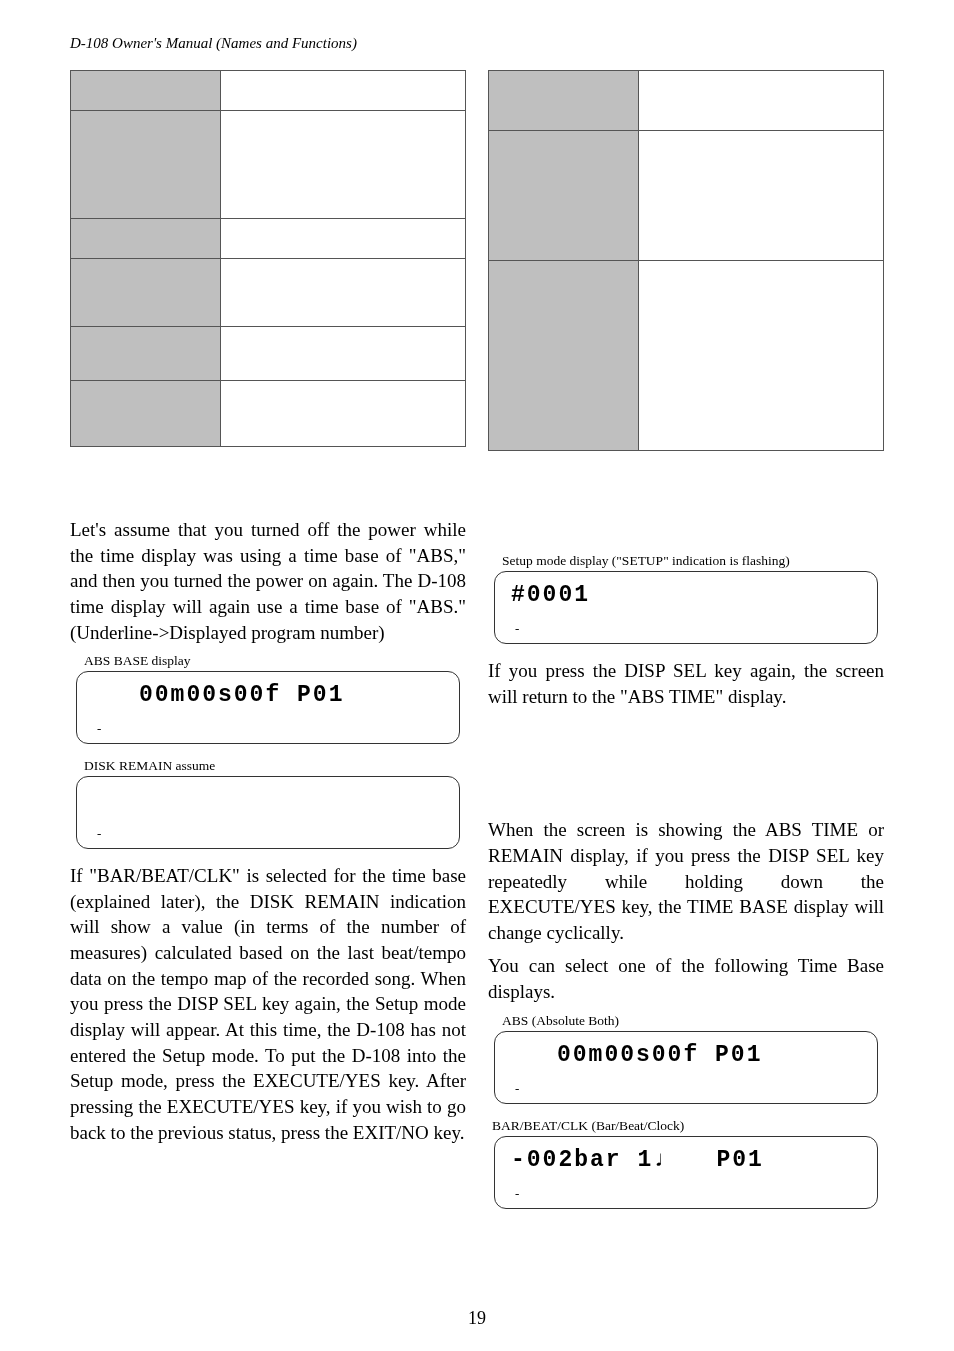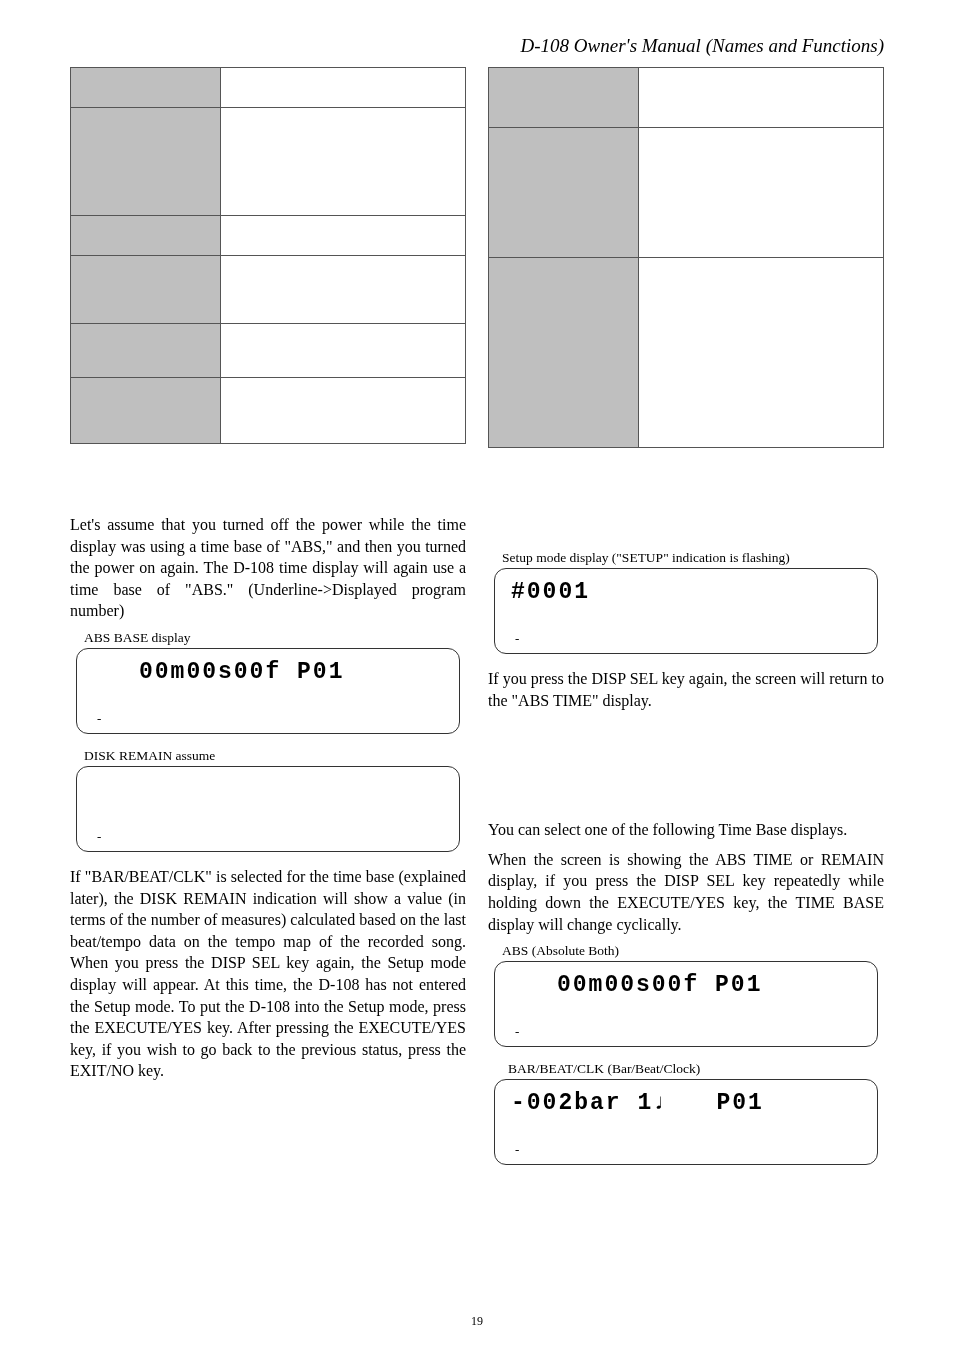--- a/index.html
+++ b/index.html
@@ -9,23 +9,22 @@
     height: 1351px;
     background: #fff;
     position: relative;
     color: #000;
   }
   .page {
     padding: 35px 70px 40px 70px;
   }
   .header-title {
     font-style: italic;
-    text-align: right;
-    font-size: 19px;
-    margin-bottom: 10px;
+    font-size: 15px;
+    margin-bottom: 18px;
     font-family: 'Palatino Linotype','Book Antiqua', Georgia, serif;
   }
   .columns {
     display: flex;
     gap: 22px;
   }
   .col {
     flex: 1;
     min-width: 0;
   }
@@ -48,38 +47,38 @@
   table.grid tr.h2 td { height: 108px; }
   table.grid tr.h3 td { height: 40px; }
   table.grid tr.h4 td { height: 68px; }
   table.grid tr.h5 td { height: 54px; }
   table.grid tr.h6 td { height: 66px; }
   table.gridB tr.r1 td { height: 60px; }
   table.gridB tr.r2 td { height: 130px; }
   table.gridB tr.r3 td { height: 190px; }
 
   p.body {
-    font-size: 16px;
+    font-size: 19px;
     line-height: 1.35;
     margin-bottom: 8px;
     text-align: justify;
     font-family: 'Palatino Linotype','Book Antiqua', Georgia, serif;
   }
   .caption {
     font-size: 13.5px;
     margin-left: 14px;
     margin-bottom: 2px;
     font-family: 'Palatino Linotype','Book Antiqua', Georgia, serif;
   }
   .lcd {
     border: 1px solid #333;
     border-radius: 12px;
     padding: 10px 16px 6px 16px;
     margin: 0 6px 14px 6px;
-    height: 86px;
+    height: 73px;
     position: relative;
   }
   .lcd .line1 {
     font-family: 'Courier New', monospace;
     font-weight: bold;
     font-size: 23px;
     letter-spacing: 2px;
     white-space: pre;
   }
   .lcd .line1.indent {
@@ -90,21 +89,21 @@
     bottom: 6px;
     left: 20px;
     font-size: 13px;
   }
   .page-number {
     position: absolute;
     bottom: 22px;
     left: 0;
     right: 0;
     text-align: center;
-    font-size: 12px;
+    font-size: 18px;
   }
 </style>
 </head>
 <body>
 
 <div class="page">
   <div class="header-title">D-108 Owner's Manual (Names and Functions)</div>
 
   <div class="columns">
 
@@ -180,30 +179,30 @@
       <div class="caption">Setup mode display ("SETUP" indication is flashing)</div>
       <div class="lcd">
         <div class="line1">#0001</div>
         <div class="tick">-</div>
       </div>
 
       <p class="body">If you press the DISP SEL key again, the screen will return to the "ABS TIME" display.</p>
 
       <div style="height:100px"></div>
 
+      <p class="body">When the screen is showing the ABS TIME or REMAIN display, if you press the DISP SEL key repeatedly while holding down the EXECUTE/YES key, the TIME BASE display will change cyclically.</p>
       <p class="body">You can select one of the following Time Base displays.</p>
-      <p class="body">When the screen is showing the ABS TIME or REMAIN display, if you press the DISP SEL key repeatedly while holding down the EXECUTE/YES key, the TIME BASE display will change cyclically.</p>
 
       <div class="caption">ABS (Absolute Both)</div>
       <div class="lcd">
         <div class="line1 indent">00m00s00f P01</div>
         <div class="tick">-</div>
       </div>
 
-      <div class="caption" style="margin-left:20px">BAR/BEAT/CLK (Bar/Beat/Clock)</div>
+      <div class="caption" style="margin-left:4px">BAR/BEAT/CLK (Bar/Beat/Clock)</div>
       <div class="lcd">
         <div class="line1">-002bar 1♩   P01</div>
         <div class="tick">-</div>
       </div>
     </div>
   </div>
 </div>
 
 <div class="page-number">19</div>
 

